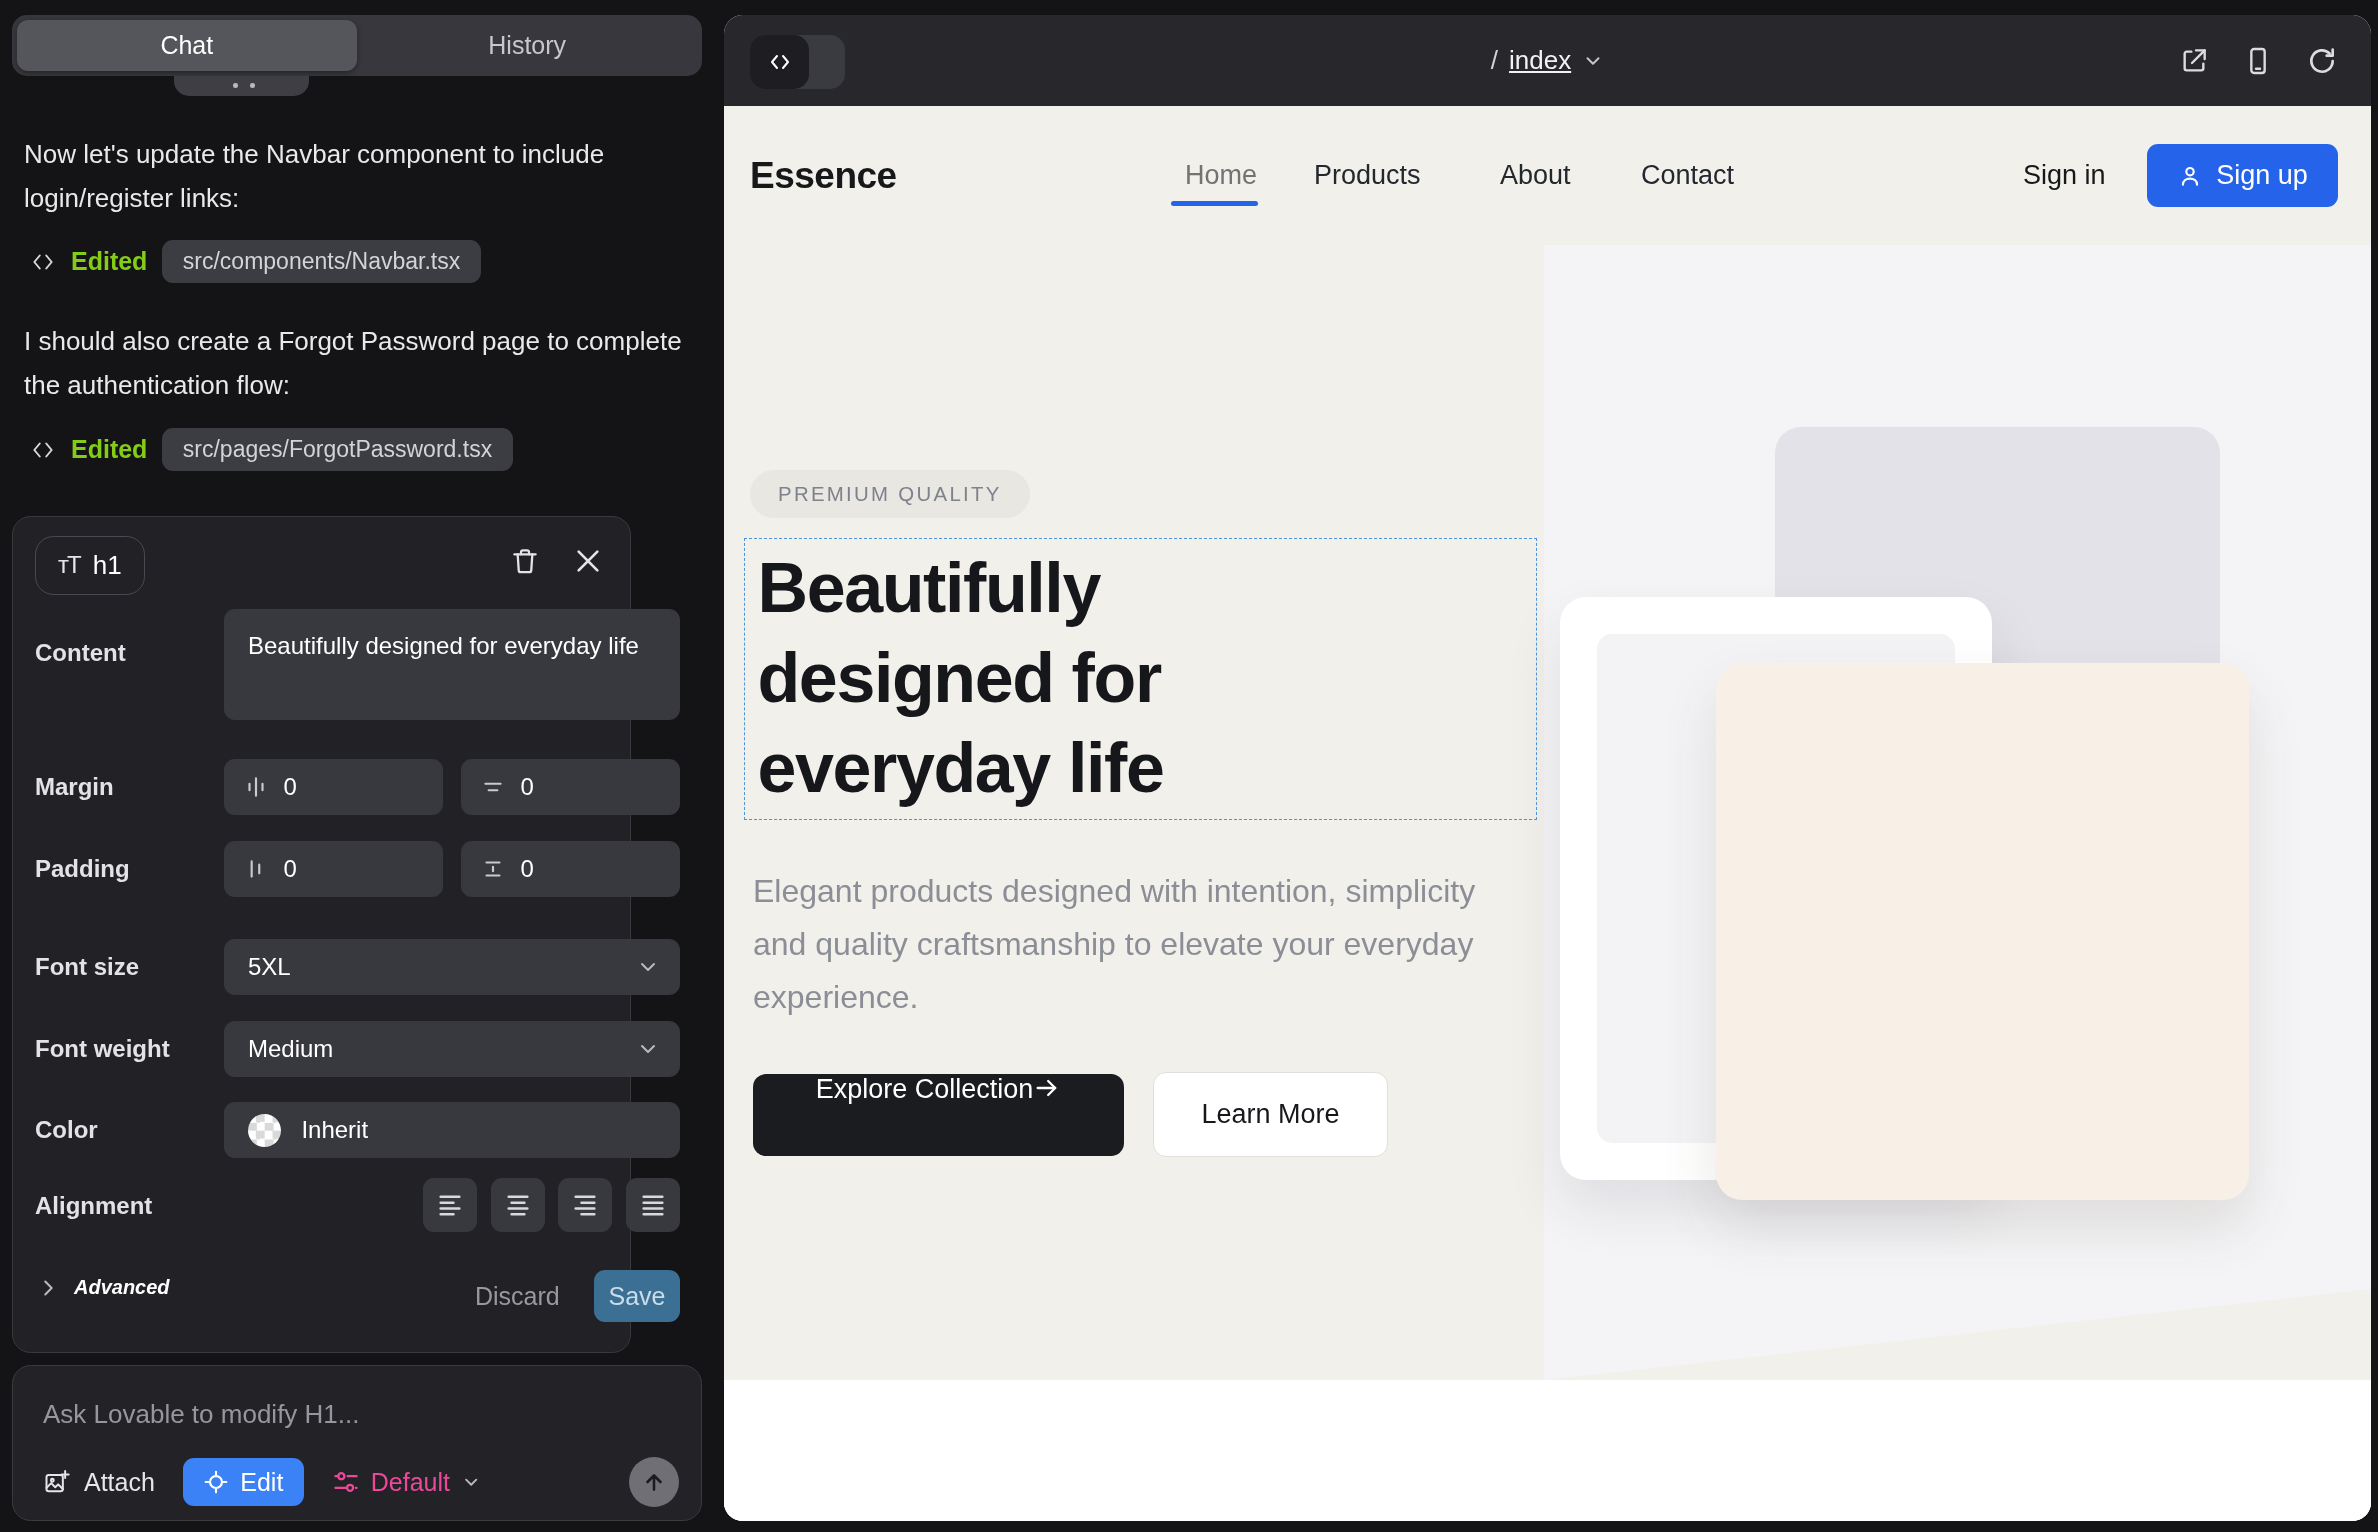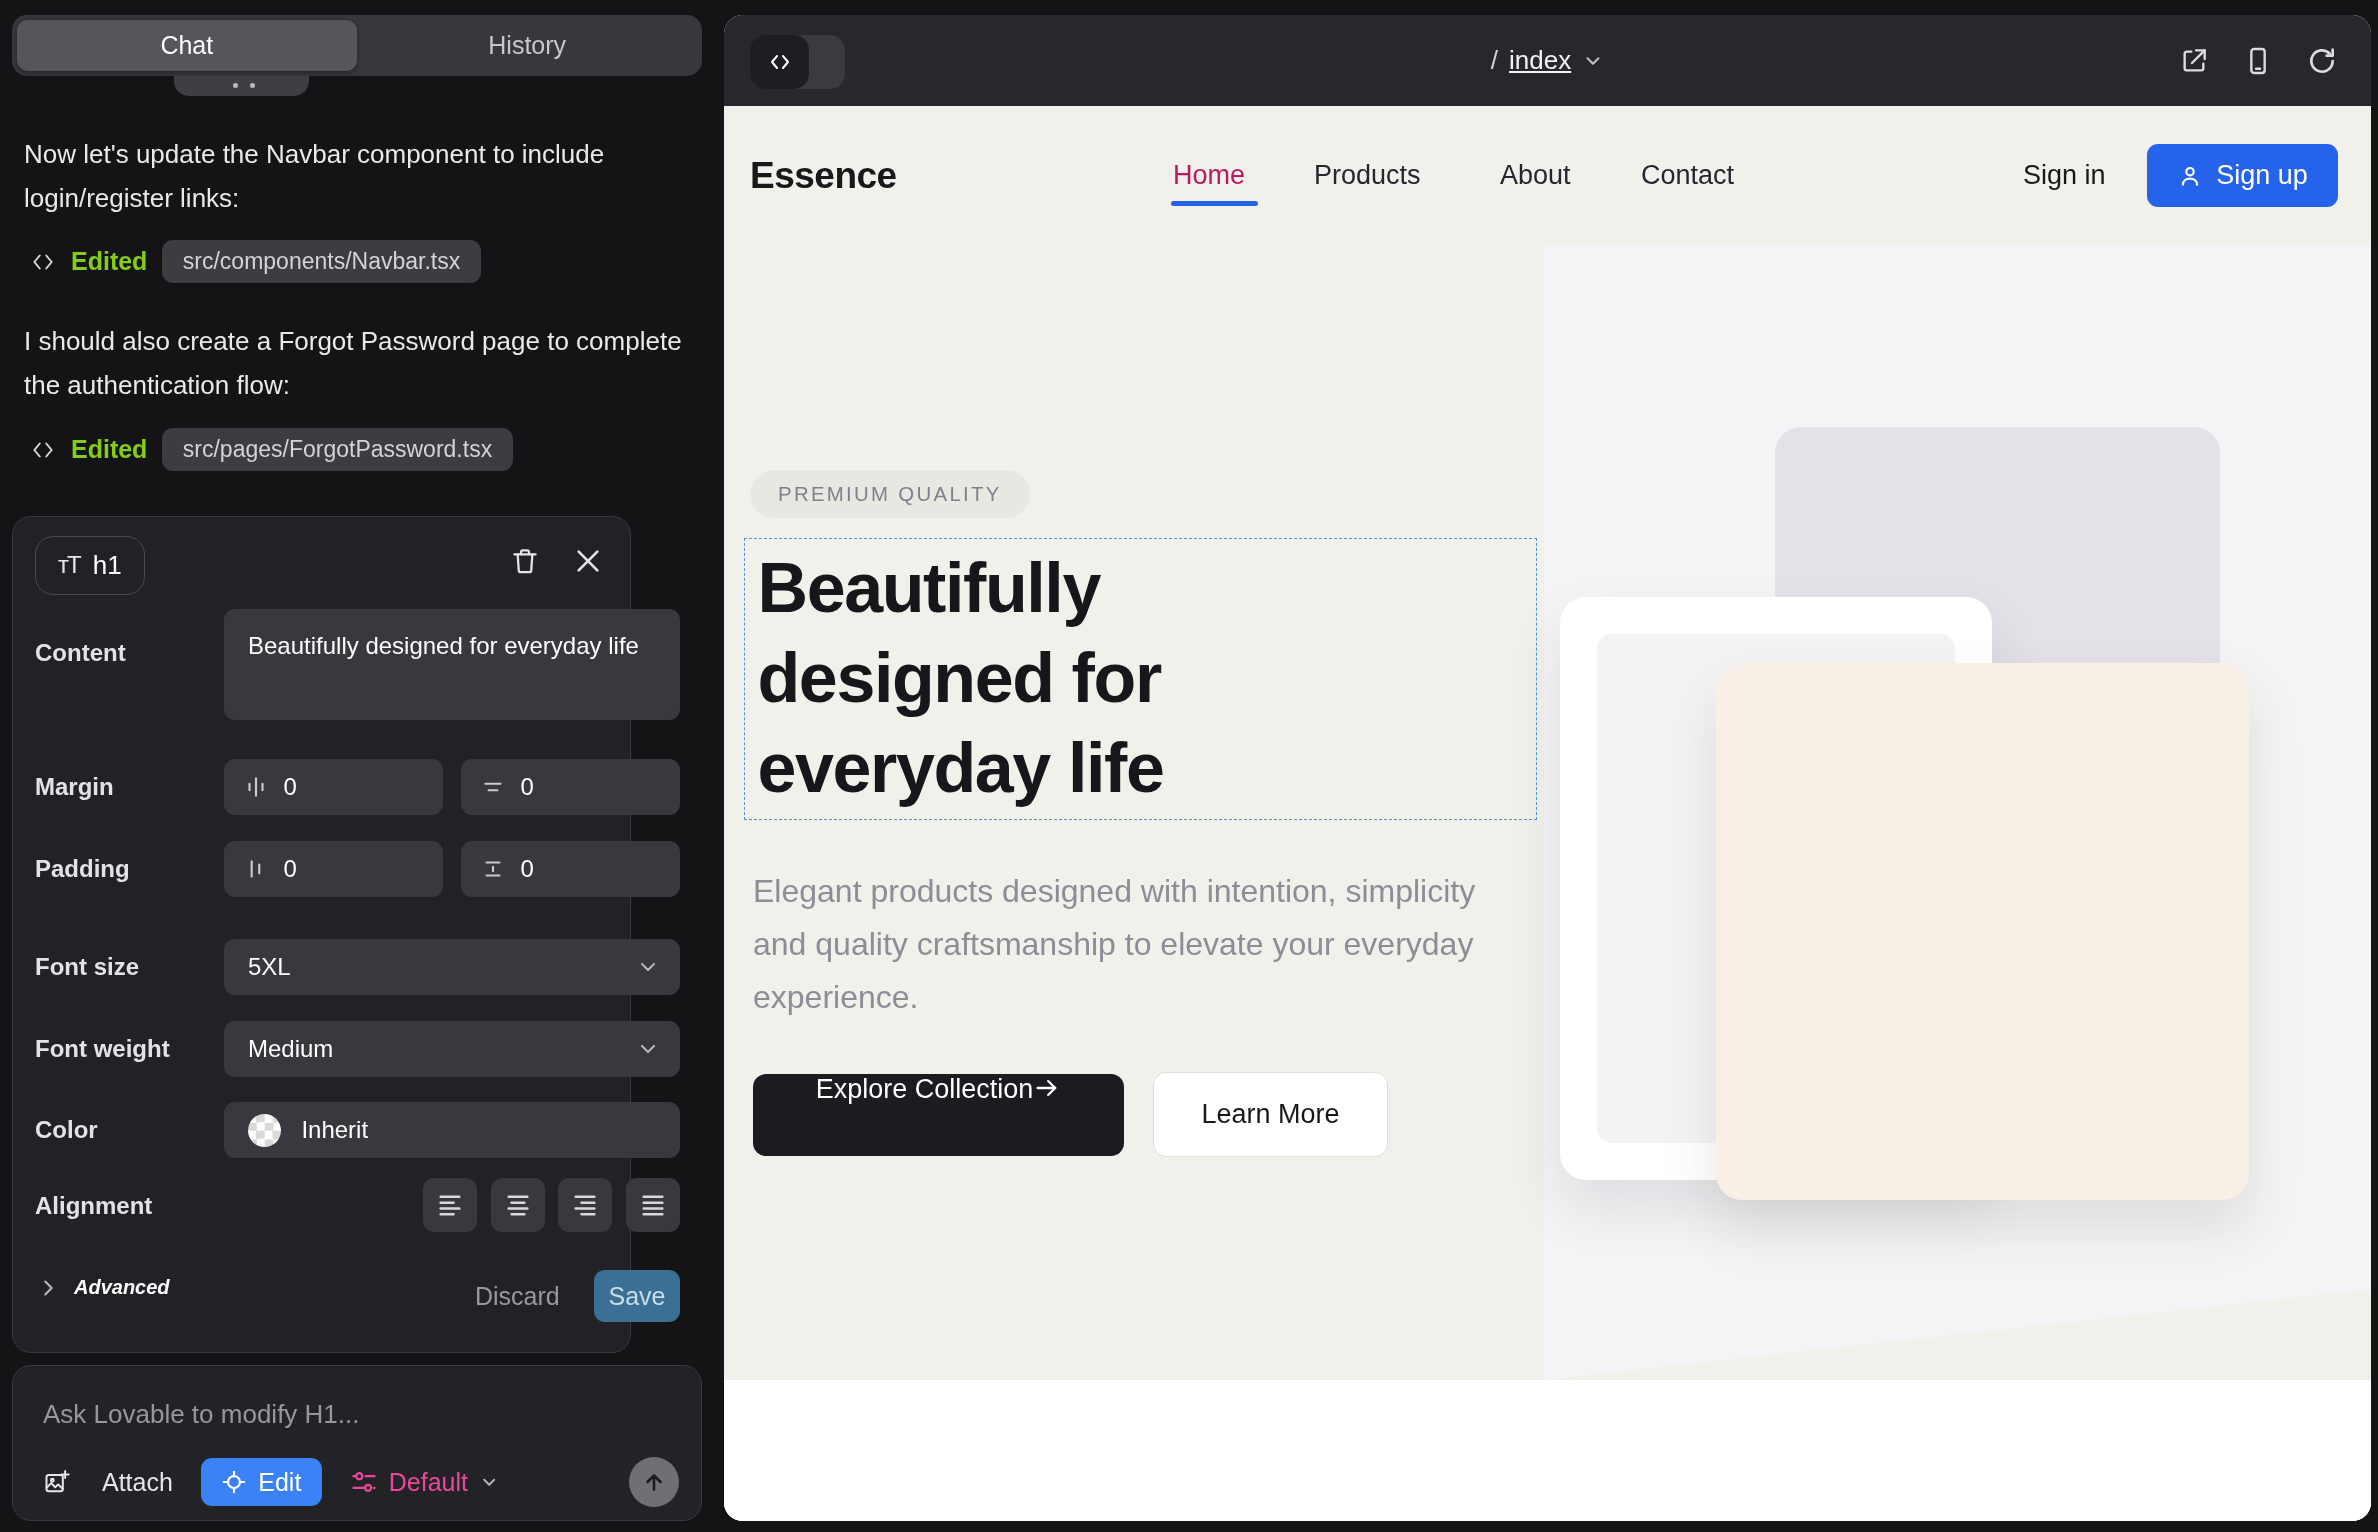--- a/index.html
+++ b/index.html
@@ -50,21 +50,21 @@
 
   .advanced-row { position:absolute; left:24px; top:759px; display:flex; align-items:center; gap:15px; color:#ffffff; font-size:20px; font-weight:600; cursor:pointer;font-style:italic; }
   .advanced-row .chev-r { width:22px; height:22px; color:#b9b9bf; }
   .discard-btn { position:absolute; left:462px; top:753px; height:52px; display:flex; align-items:center; font-size:25px; color:#98989f; cursor:pointer; }
   .save-btn { position:absolute; left:581px; top:753px; width:86px; height:52px; background:#3b7094; color:#cadce7; border-radius:11px; font-size:25px; display:flex; align-items:center; justify-content:center; cursor:pointer; }
 
   
   .composer { position:absolute; left:12px; top:1365px; width:690px; height:156px; background:#232327; border:1.9px solid #3a3a41; border-radius:18.6px; }
   .composer-placeholder { position:absolute; left:30px; top:33px; font-size:26px; color:#96969d; }
   .composer-row { position:absolute; left:30px; right:22px; top:91px; height:50px; display:flex; align-items:center; }
-  .attach-btn { display:flex; align-items:center; gap:31px; color:#e6e6ea; font-size:25px; cursor:pointer; }
+  .attach-btn { display:flex; align-items:center; gap:13px; color:#e6e6ea; font-size:25px; cursor:pointer; }
   .attach-btn svg { width:28px; height:28px; }
   .edit-pill { margin-left:28px; display:flex; align-items:center; gap:11px; background:#3b82f6; color:#ffffff; font-size:25px; height:48px; padding:0 20.4px; border-radius:11px; cursor:pointer; }
   .edit-pill svg { width:26px; height:26px; }
   .mode-btn { margin-left:28px; display:flex; align-items:center; gap:11px; color:#ec4899; font-size:25px; cursor:pointer; }
   .mode-btn svg.sliders { width:28px; height:28px; }
   .mode-btn svg.chev { width:20.4px; height:20.4px; color:#b9b9bf; }
   .send-btn { margin-left:auto; width:50px; height:50px; border-radius:50%; background:#6f6f75; color:#1c1c1f; display:flex; align-items:center; justify-content:center; cursor:pointer; }
   .send-btn svg { width:26px; height:26px; }
 
   
@@ -76,21 +76,21 @@
   .url-bar { position:absolute; left:0; right:0; top:0; height:91px; display:flex; align-items:center; justify-content:center; gap:11px; font-size:26px; color:#d4d4d8; cursor:pointer; }
   .url-bar .chev { width:22px; height:22px; color:#c4c4c9; }
   .chrome-actions { position:absolute; right:33px; top:30px; display:flex; gap:32px; color:#dcdcdf; }
   .chrome-actions .act { width:32px; height:32px; cursor:pointer; }
 
   
   .site { position:absolute; top:91px; left:0; right:0; bottom:0; background:#ffffff; }
   .site-nav { position:absolute; top:0; left:0; right:0; height:139px; background:#f2f0ea; z-index:5; }
   .logo { position:absolute; left:26px; top:0; height:139px; display:flex; align-items:center; font-size:37px; font-weight:bold; color:#17181a; letter-spacing:-0.5px; }
   .nav-link { position:absolute; top:0; height:139px; display:flex; align-items:center; font-size:27px; color:#23272e; cursor:pointer; }
-  .nav-home { left:449px; color:#be185d; }
+  .nav-home { left:461px; color:#737373; }
   .nav-products { left:590px; } .nav-about { left:776px; } .nav-contact { left:917px; }
   .nav-underline { position:absolute; left:447px; top:95px; width:87px; height:4.6px; background:#2563eb; border-radius:2.8px; }
   .sign-in { position:absolute; left:1299px; top:0; height:139px; display:flex; align-items:center; font-size:27px; color:#17181a; cursor:pointer; }
   .sign-up { position:absolute; left:1423px; top:38px; width:191px; height:63px; background:#2563eb; border-radius:11px; color:#ffffff; font-size:27px; display:flex; align-items:center; justify-content:center; gap:13px; cursor:pointer; }
   .sign-up svg { width:26px; height:26px; }
 
   .hero { position:absolute; top:139px; left:0; right:0; height:1135px; background:#f2f0ea; overflow:hidden; }
   .gray-block { position:absolute; left:820px; top:0; right:0; height:100%; background:#f4f4f6; }
   .wedge { position:absolute; left:0; right:0; bottom:0; height:91px; background:#f2f0ea; clip-path:polygon(0 100%, 100% 0, 100% 100%); }
 

